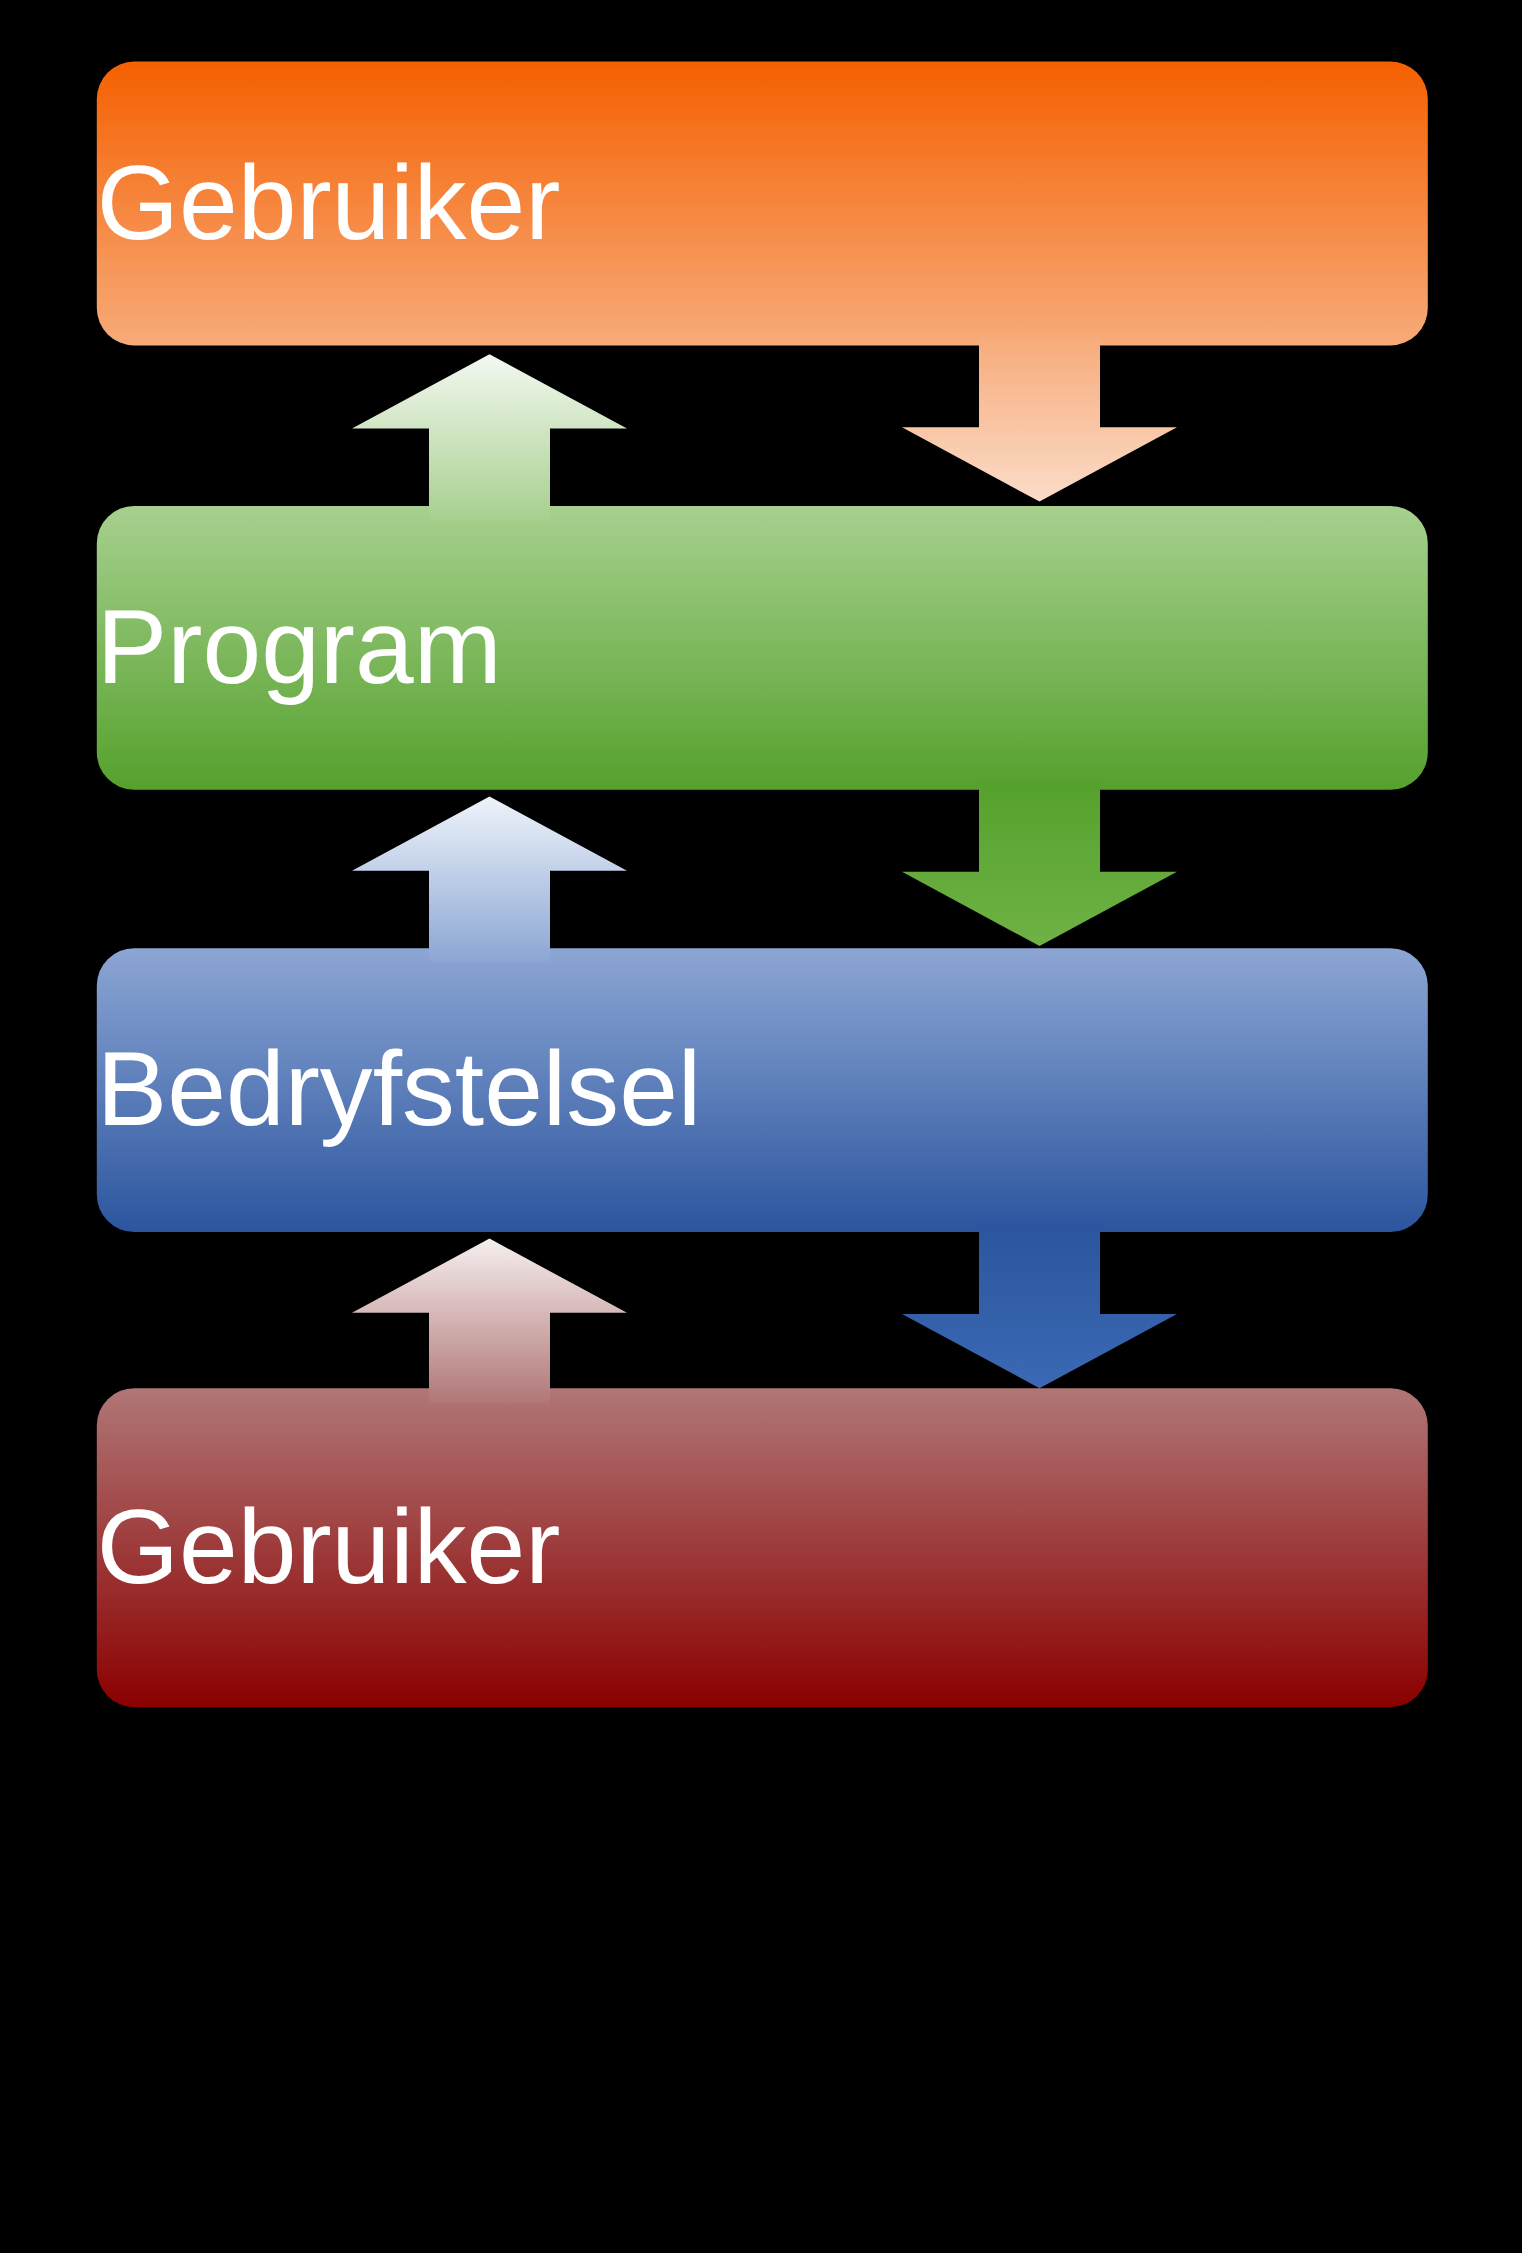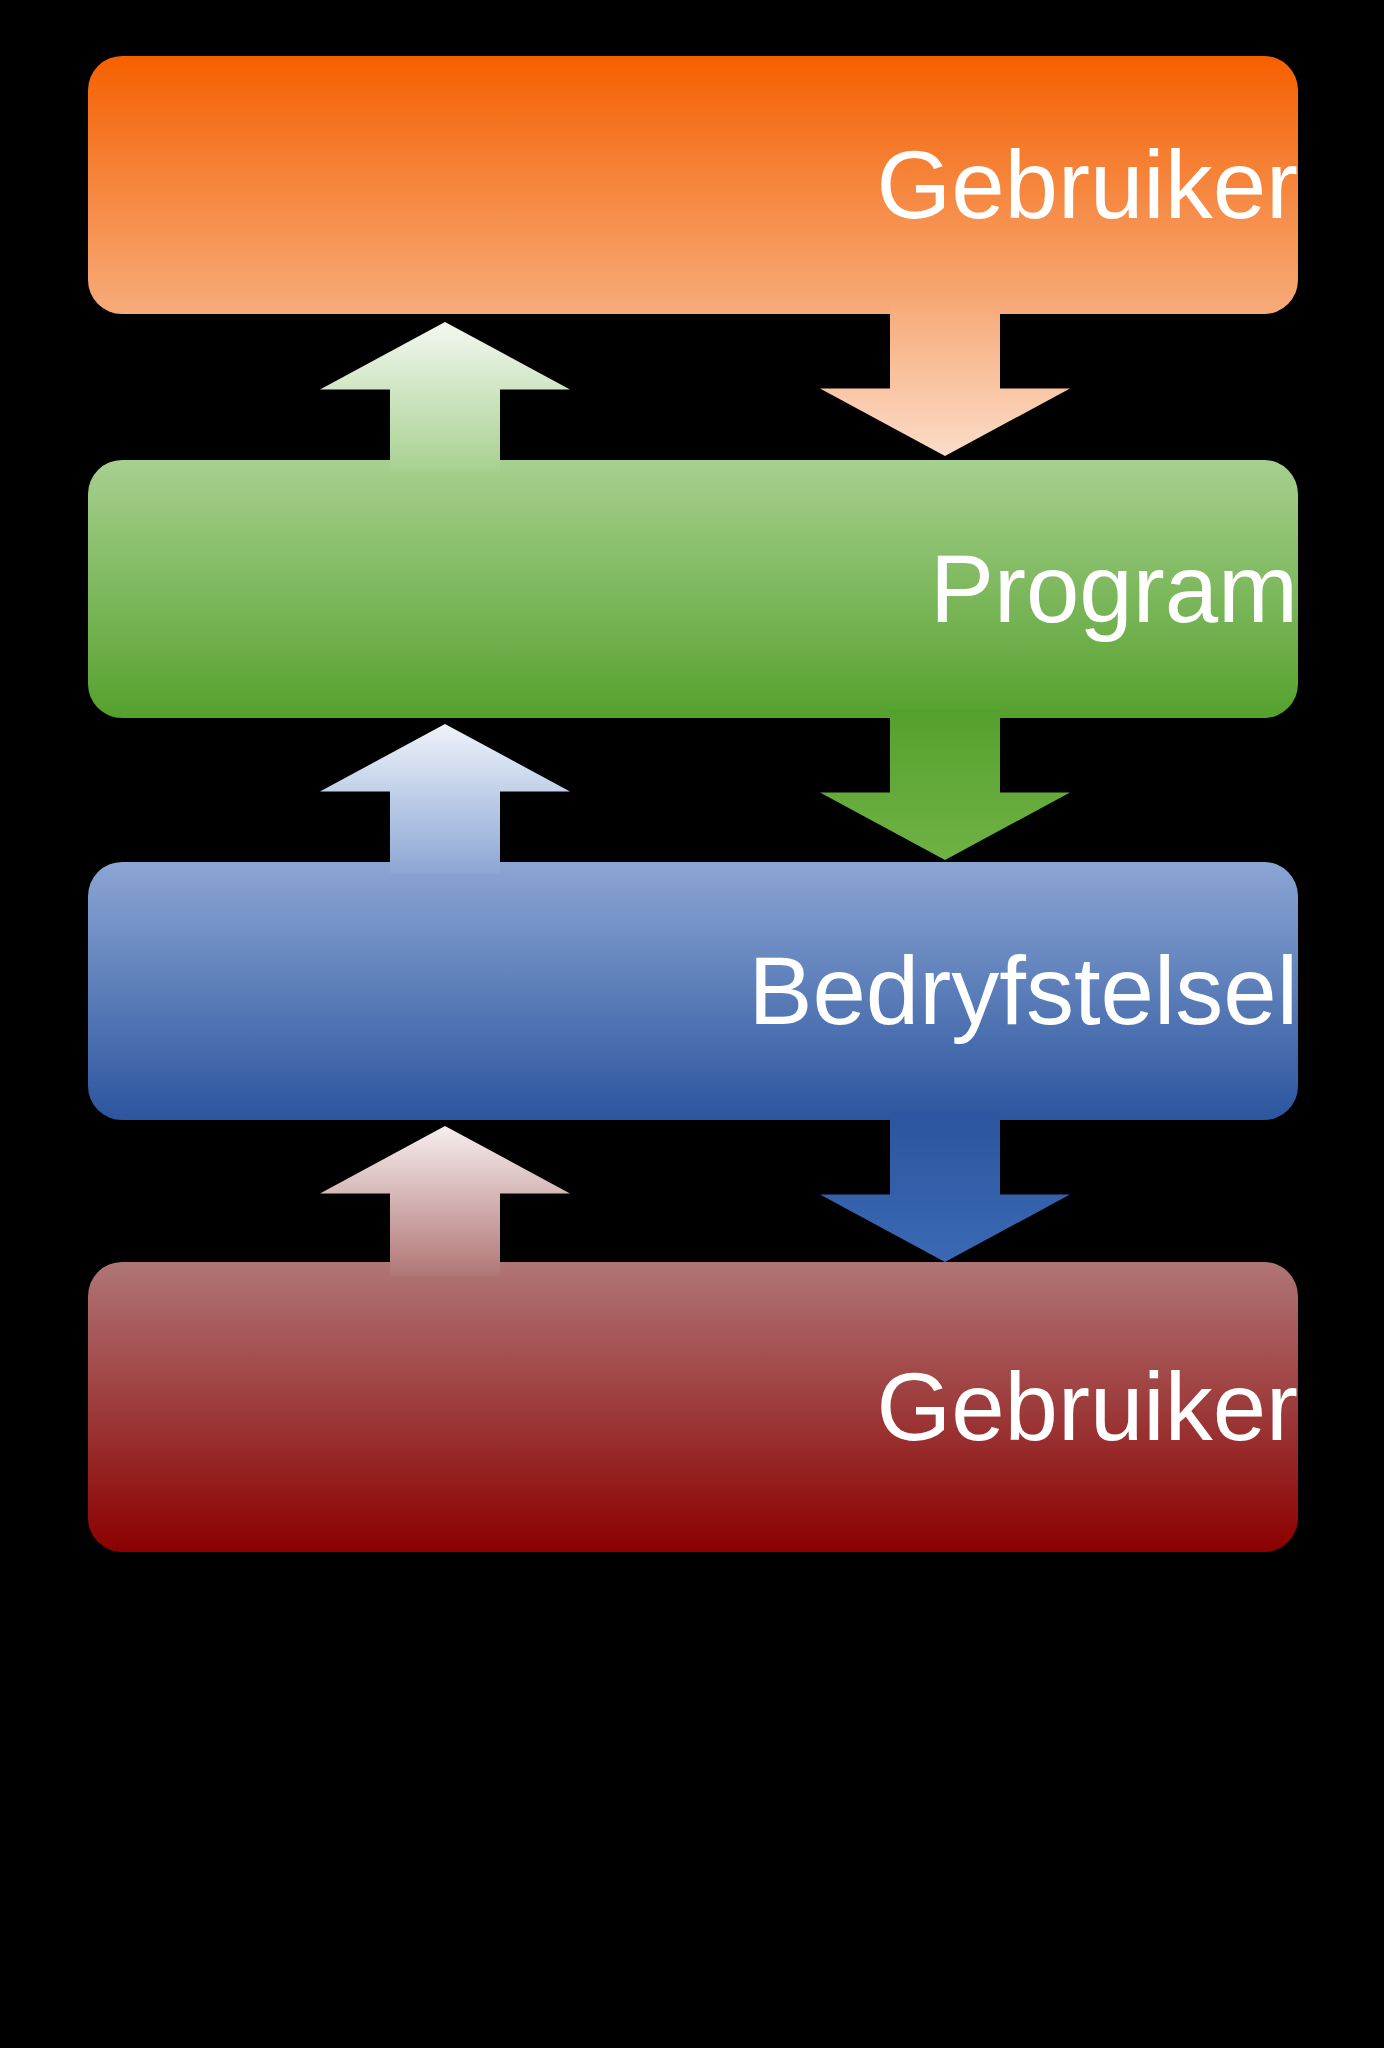--- a/index.html
+++ b/index.html
@@ -18,21 +18,21 @@
     width: 1384px;
     height: 2048px;
     background: #000000;
   }
   .layer-box {
     position: absolute;
     box-sizing: border-box;
     border-radius: 34px;
     display: flex;
     align-items: center;
-    justify-content: flex-end;
+    justify-content: flex-start;
   }
   .layer-label {
     color: #ffffff;
     font-size: 96px;
     line-height: 1;
     font-weight: 400;
     letter-spacing: 0px;
     white-space: nowrap;
     text-align: center;
     font-family: "Liberation Sans", sans-serif;

